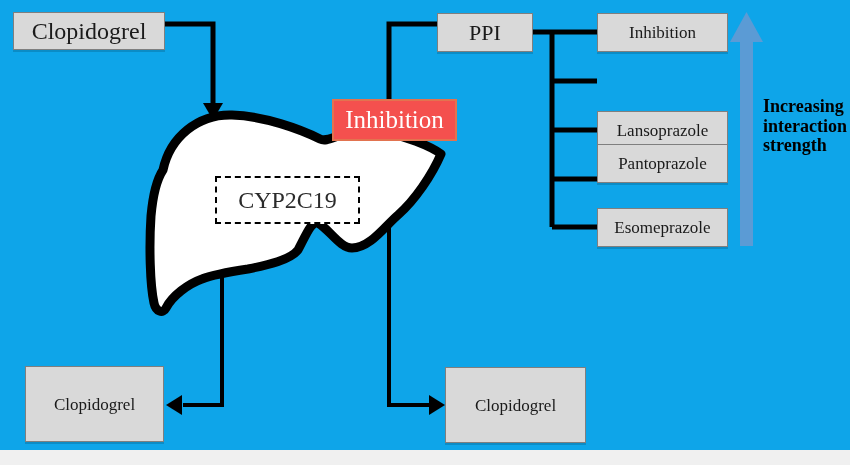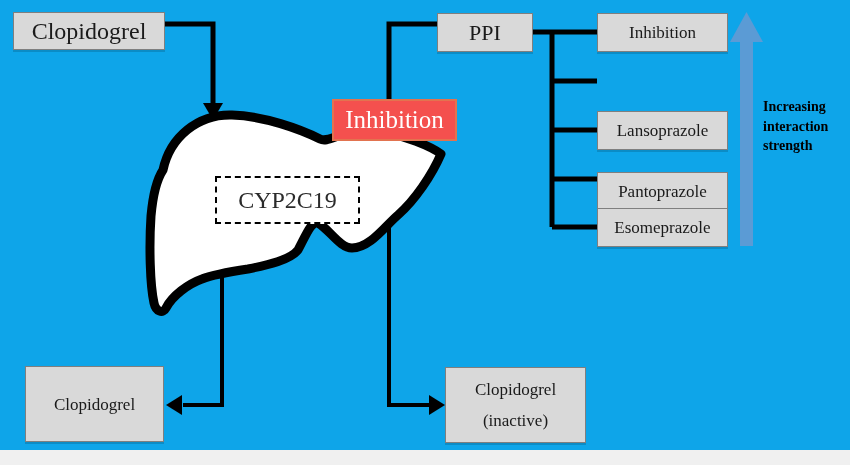--- a/index.html
+++ b/index.html
@@ -40,21 +40,21 @@
     background:#ffffff;border:2px dashed #000000;
     color:#2b2b2b;font-size:24px;
     display:flex;align-items:center;justify-content:center;box-sizing:border-box;
   }
   .drugbox{left:597px;width:131px;height:39px;font-size:17px;}
   .node-active{left:25px;top:366px;width:139px;height:76px;font-size:17px;flex-direction:column;}
   .node-inactive{left:445px;top:367px;width:141px;height:76px;font-size:17px;flex-direction:column;}
   .twoline span{display:block;line-height:31px;}
   .annotation{
     position:absolute;left:763px;top:97px;
-    font-size:14px;font-weight:700;line-height:19.5px;color:#000000;
+    font-size:18px;font-weight:700;line-height:19.5px;color:#000000;
   }
   .annotation div{white-space:nowrap;}
   .footer-strip{
     position:absolute;left:0;top:450px;width:850px;height:15px;
     background:var(--footer-gray);
   }
 </style>
 </head>
 <body>
 
@@ -107,30 +107,29 @@
   <div class="gbox node-clopidogrel">Clopidogrel</div>
 
   <div class="gbox node-ppi">PPI</div>
 
   <div class="node-inhibition">Inhibition</div>
 
   <div class="node-cyp">CYP2C19</div>
 
   <div class="gbox drugbox" style="top:13px;">Inhibition</div>
   <div class="gbox drugbox" style="top:111px;">Lansoprazole</div>
-  <div class="gbox drugbox" style="top:172px;">Pantoprazole</div>
+  <div class="gbox drugbox" style="top:144px;">Pantoprazole</div>
   <div class="gbox drugbox" style="top:208px;">Esomeprazole</div>
 
   <div class="gbox node-active twoline">
     <span>Clopidogrel</span>
   </div>
 
   <div class="gbox node-inactive twoline">
     <span>Clopidogrel</span>
-    <span>(inactive)</span>
   </div>
 
   <div class="annotation">
     <div>Increasing</div>
     <div>interaction</div>
     <div>strength</div>
   </div>
 
   <div class="footer-strip"></div>
 

